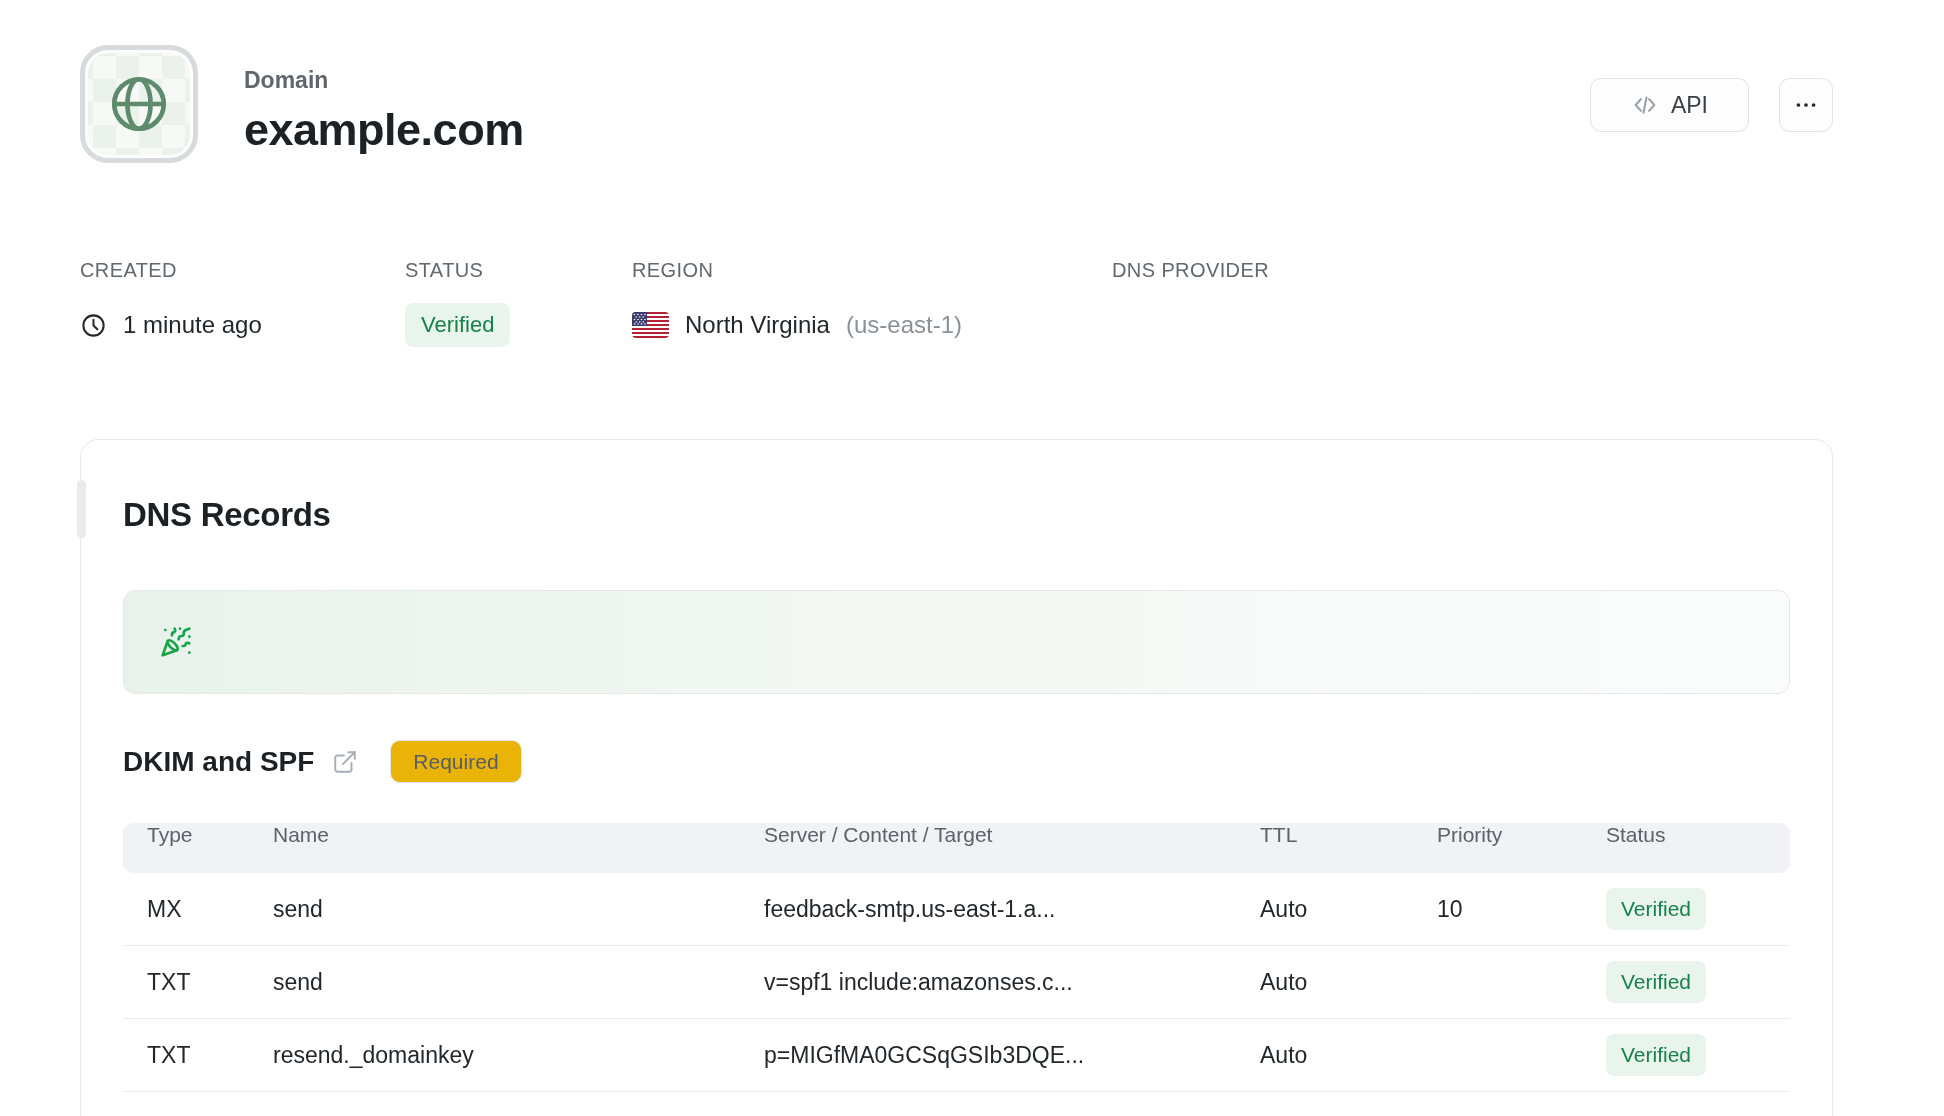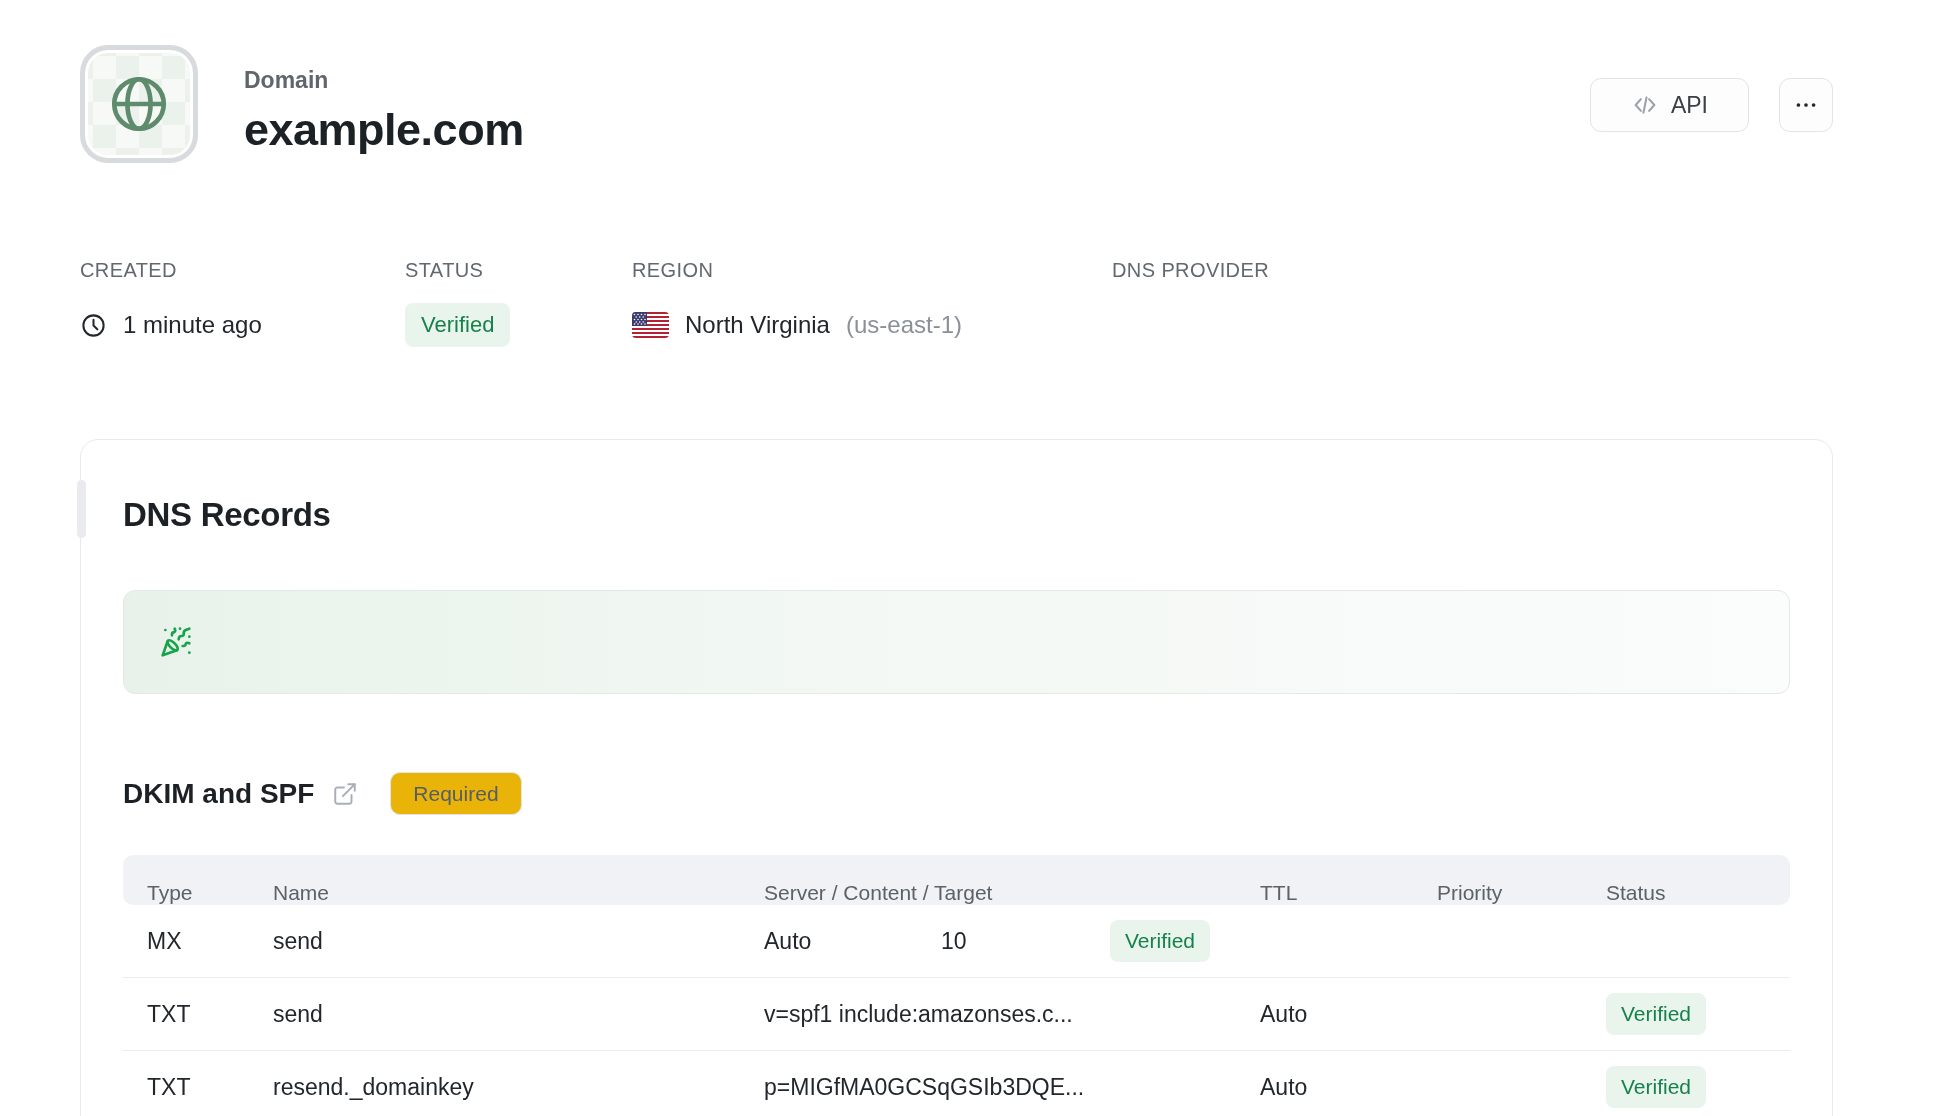--- a/index.html
+++ b/index.html
@@ -41,29 +41,29 @@
           border-radius:18px; padding:0 42px 60px; height:780px; }
   .scroll-thumb { position:absolute; left:-4px; top:40px; width:9px; height:58px;
                   background:#e9ebee; border-radius:8px; }
   .card-title { margin-top:56px; font-size:33px; font-weight:700; color:#1c2126; letter-spacing:-0.3px; }
 
   .banner { margin-top:56px; height:104px; border:1px solid #e3eae4; border-radius:12px;
             background:linear-gradient(90deg,#e8f2ea 0%, #f3f8f4 45%, #fbfcfc 100%);
             display:flex; align-items:center; padding:0 36px; gap:30px; }
   .banner-text { font-size:24px; color:#24292f; }
 
-  .section-head { margin-top:78px; display:flex; align-items:center; gap:18px; }
+  .section-head { margin-top:46px; display:flex; align-items:center; gap:18px; }
   .section-title { font-size:28px; font-weight:700; color:#1c2126; }
   .badge-outline { margin-left:14px; display:inline-flex; align-items:center; height:43px;
                    border:1px solid #e1e4e8; border-radius:10px; padding:0 22px;
                    font-size:21px; color:#565d66; background:#eab308; }
 
   
   .table { margin-top:40px; }
-  .thead { height:50px; background:#f0f2f5; border-radius:10px; display:flex; align-items:flex-end;
+  .thead { height:50px; background:#f0f2f5; border-radius:10px; display:flex; align-items:flex-start;
            padding-left:24px; font-size:21px; color:#5b6269; font-weight:500; }
   .trow { height:73px; display:flex; align-items:center; padding-left:24px;
           border-bottom:1px solid #eaecef; font-size:23px; color:#22272c; }
   .c-type { width:126px; } .c-name { width:491px; } .c-content { width:496px; }
   .c-ttl { width:177px; } .c-priority { width:169px; } .c-status { flex:1; }
   .row-badge { display:inline-flex; align-items:center; height:42px; padding:0 15px;
                background:#e9f5ec; color:#17814b; border-radius:8px; font-size:21px; font-weight:500; }
 
   .icon { flex:none; display:inline-flex; align-items:center; justify-content:center; }
 </style>
@@ -213,20 +213,21 @@
       <div class="c-name">Name</div>
       <div class="c-content">Server / Content / Target</div>
       <div class="c-ttl">TTL</div>
       <div class="c-priority">Priority</div>
       <div class="c-status">Status</div>
     </div>
 
     <div class="trow">
       <div class="c-type">MX</div>
       <div class="c-name">send</div>
+      <div class="c-content">feedback-smtp.us-east-1.a...</div>
       <div class="c-ttl">Auto</div>
       <div class="c-priority">10</div>
       <div class="c-status"><span class="row-badge">Verified</span></div>
     </div>
 
     <div class="trow">
       <div class="c-type">TXT</div>
       <div class="c-name">send</div>
       <div class="c-content">v=spf1 include:amazonses.c...</div>
       <div class="c-ttl">Auto</div>

